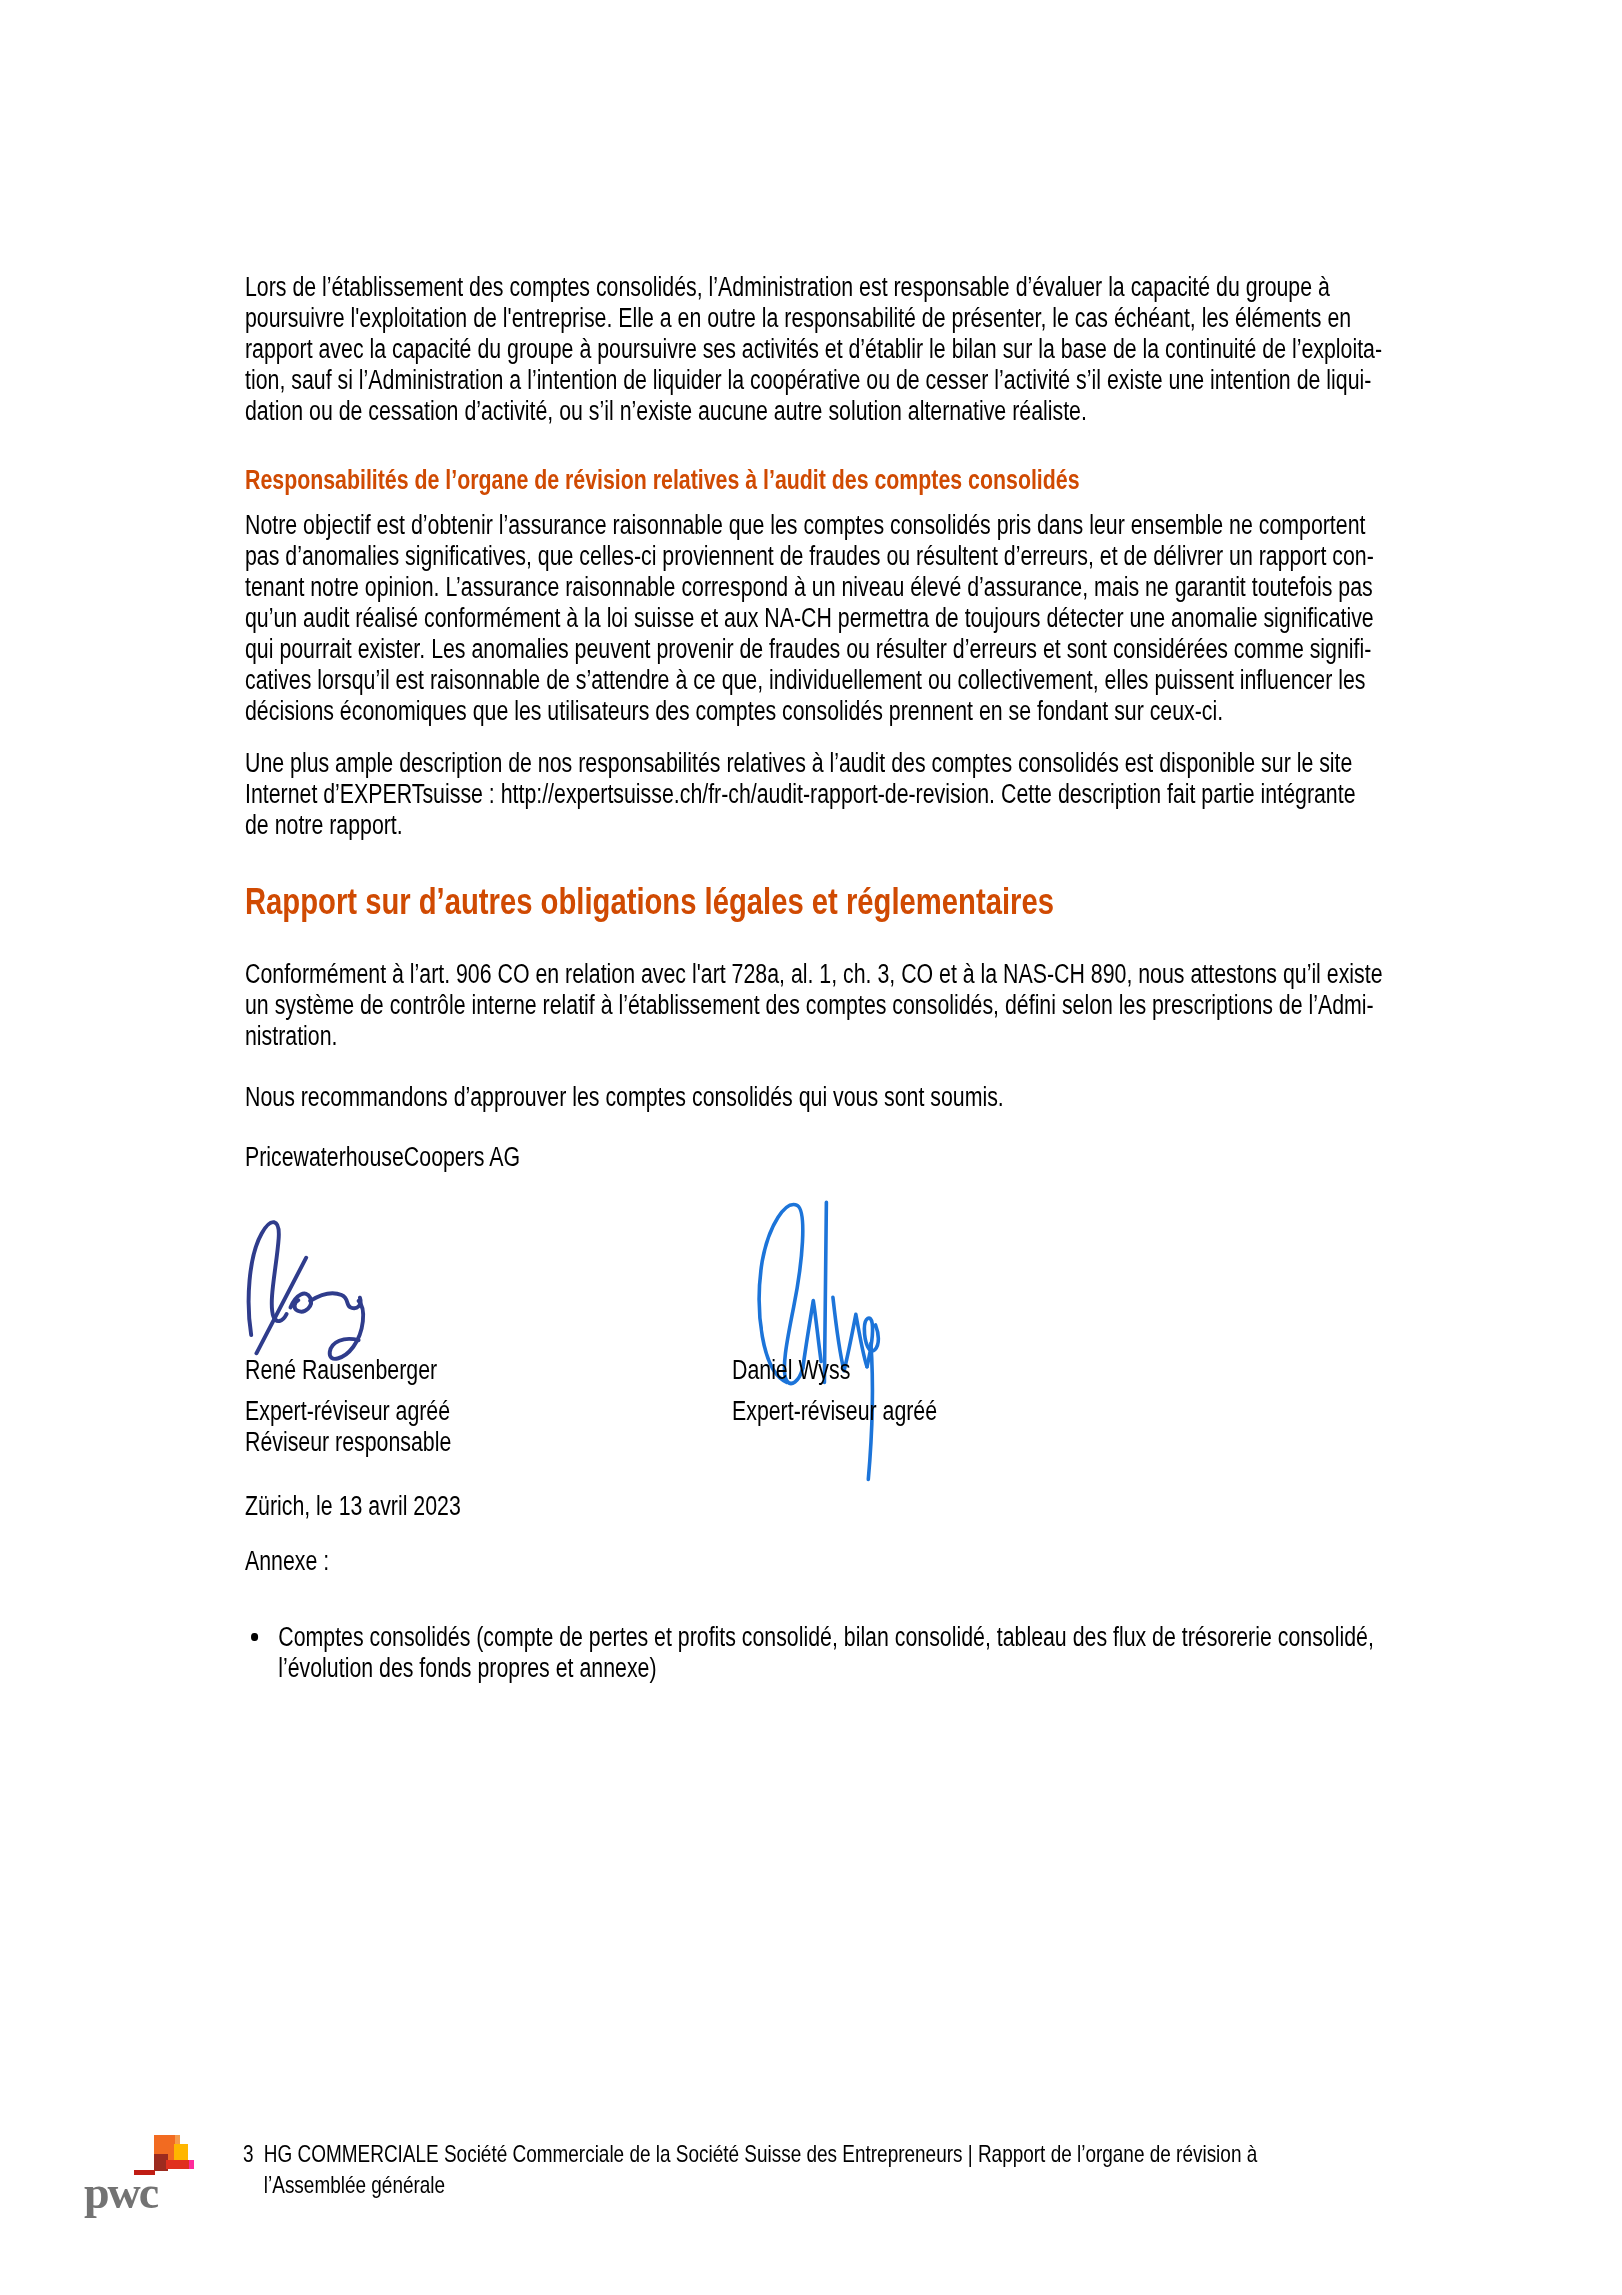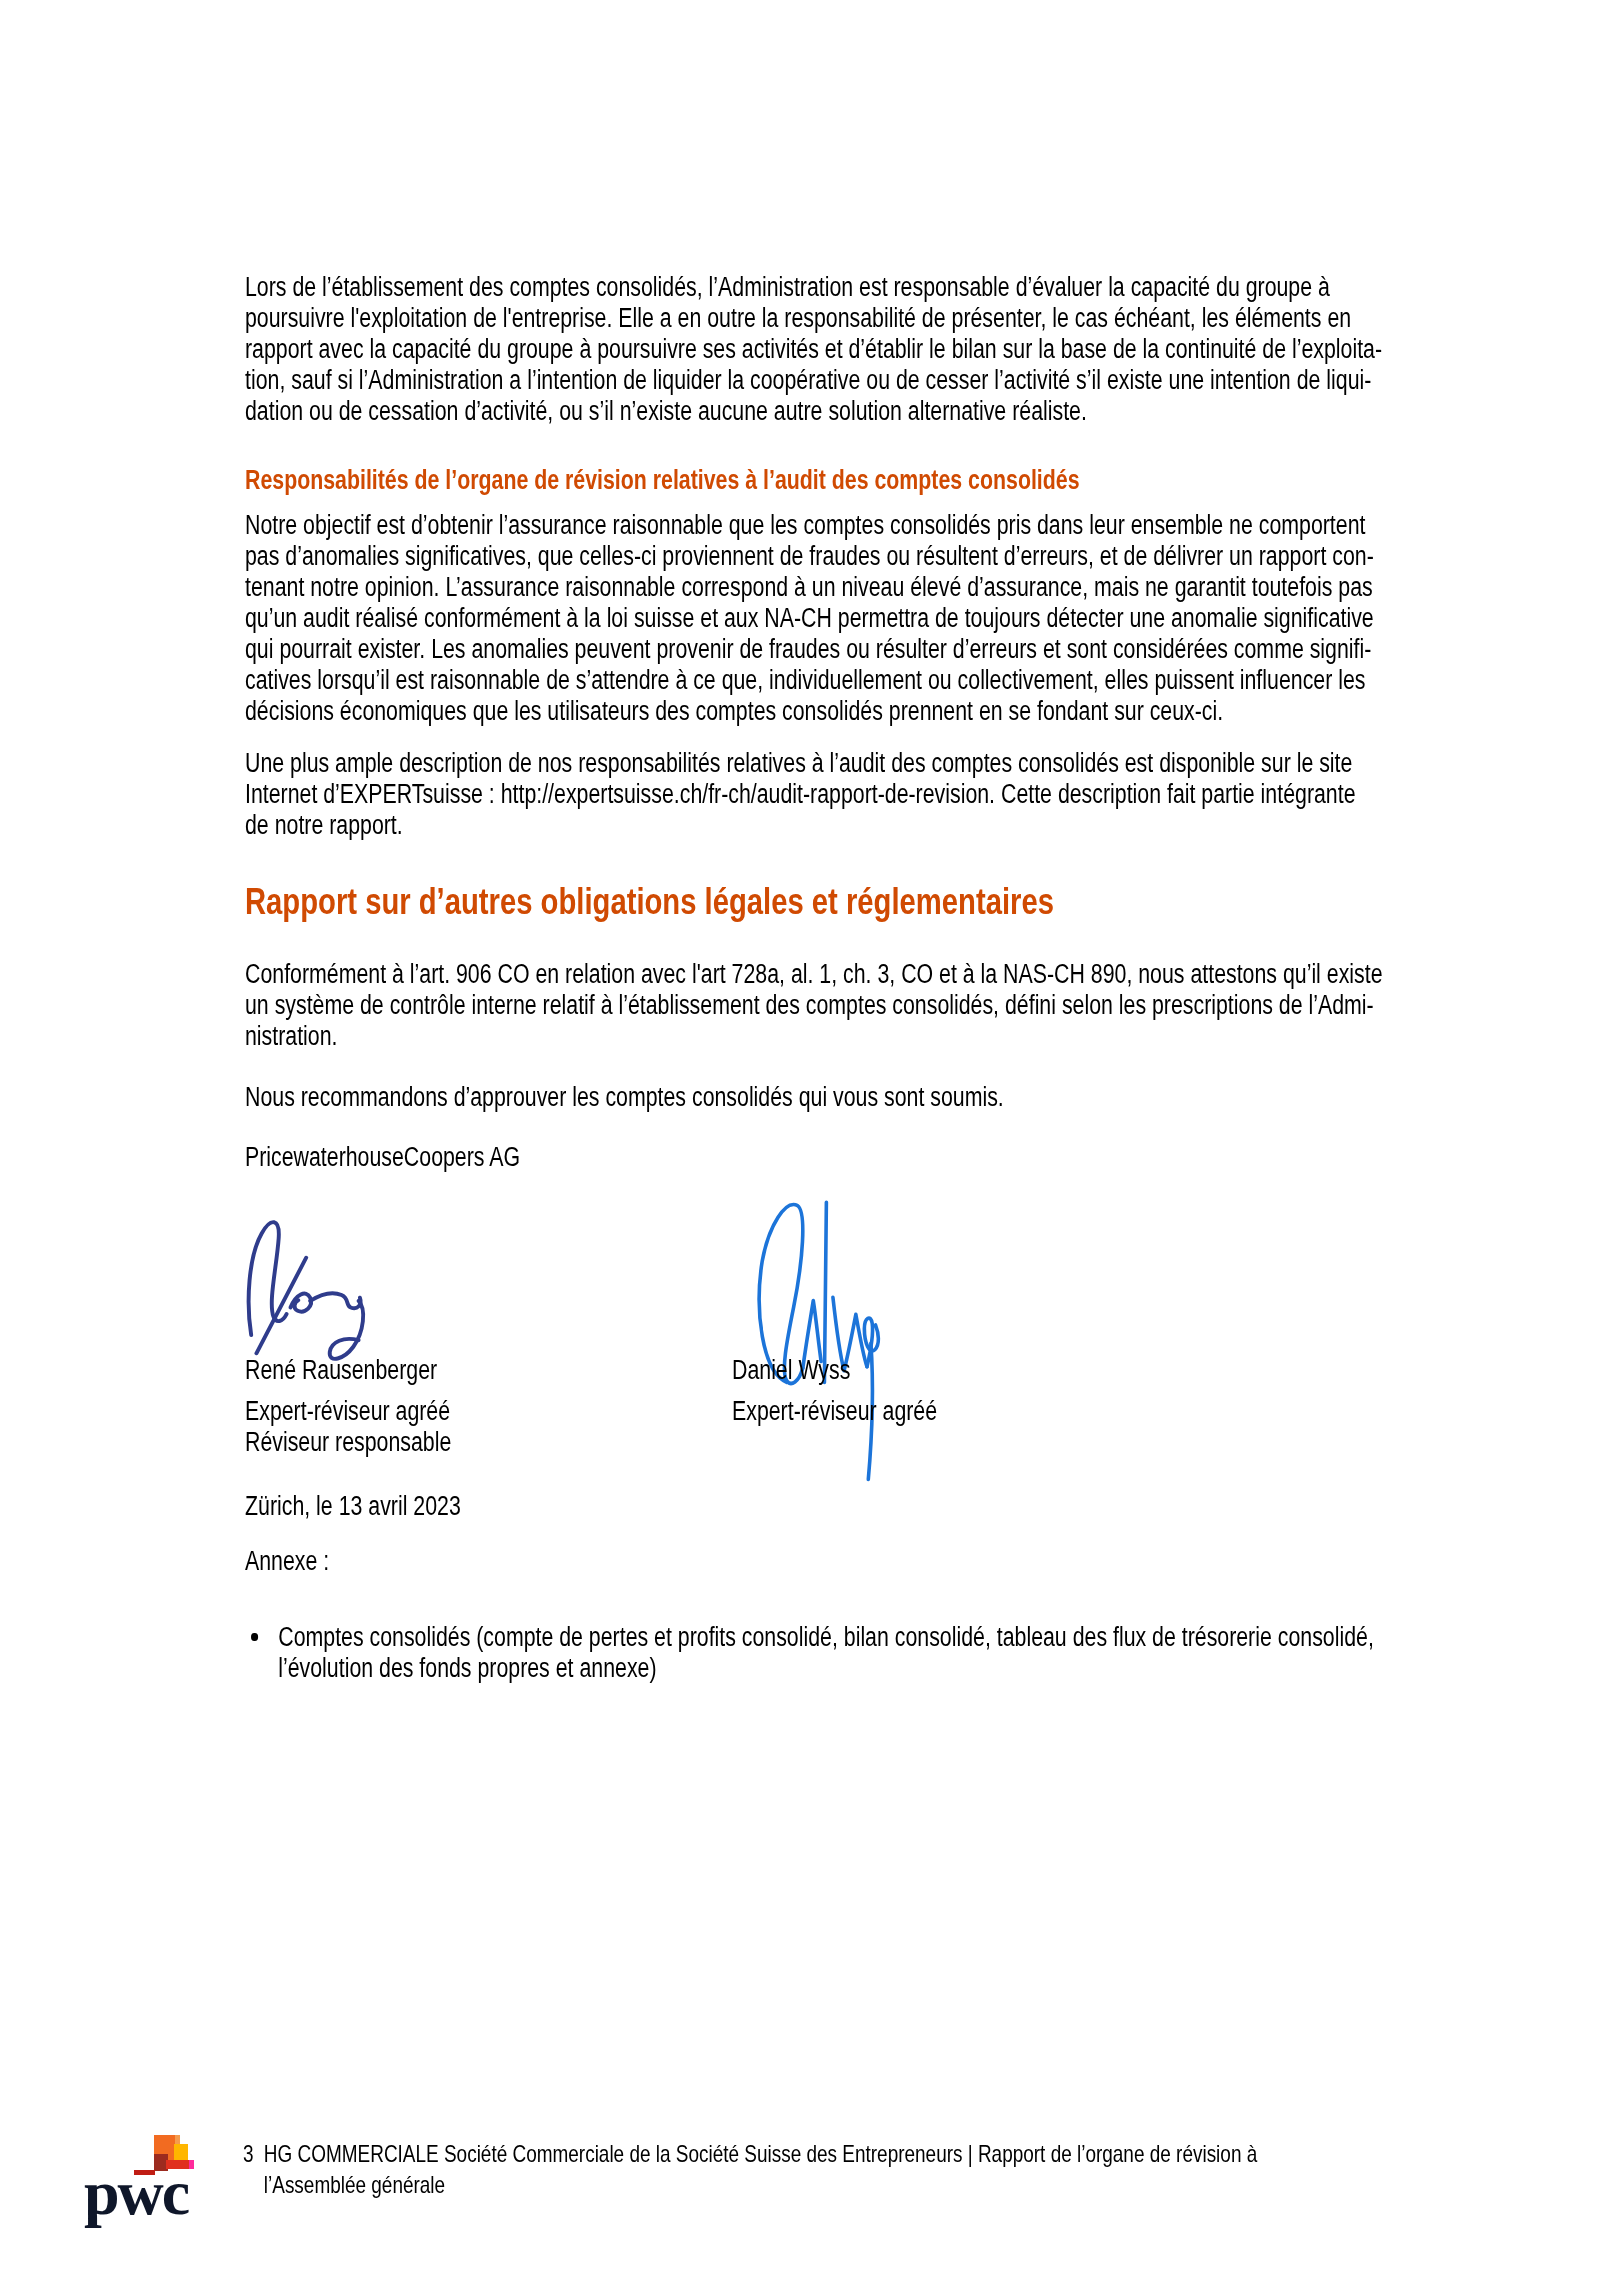--- a/index.html
+++ b/index.html
@@ -15,21 +15,21 @@
   .bullet-dot { width:8.5px; height:8.5px; border-radius:50%; background:#000; margin-top:10.5px; flex:0 0 auto; }
   .bullet-text { margin-left:26px; white-space:pre-line; font-size:27px; line-height:31px; width:1570px; }
   .footer-row { position:absolute; display:flex; align-items:flex-start; font-size:24px; line-height:31px; }
   .footer-num { flex:0 0 auto; }
   .footer-text { margin-left:13px; white-space:pre-line; width:1505px; }
   .sig-svg { position:absolute; }
   .logo-sq { position:absolute; }
   .pwc-word {
     position:absolute; left:84px; top:2163px;
     font-family:"Liberation Serif", serif; font-weight:bold;
-    font-size:64px; line-height:60px; letter-spacing:-2px; color:#0f172a;
+    font-size:46px; line-height:60px; letter-spacing:-2px; color:#737373;
   }
 </style>
 </head>
 <body>
 
 <div class="page">
 
   <div class="tb cond" style="left:245px; top:272px;">Lors de l’établissement des comptes consolidés, l’Administration est responsable d’évaluer la capacité du groupe à
 poursuivre l'exploitation de l'entreprise. Elle a en outre la responsabilité de présenter, le cas échéant, les éléments en
 rapport avec la capacité du groupe à poursuivre ses activités et d’établir le bilan sur la base de la continuité de l’exploita-

